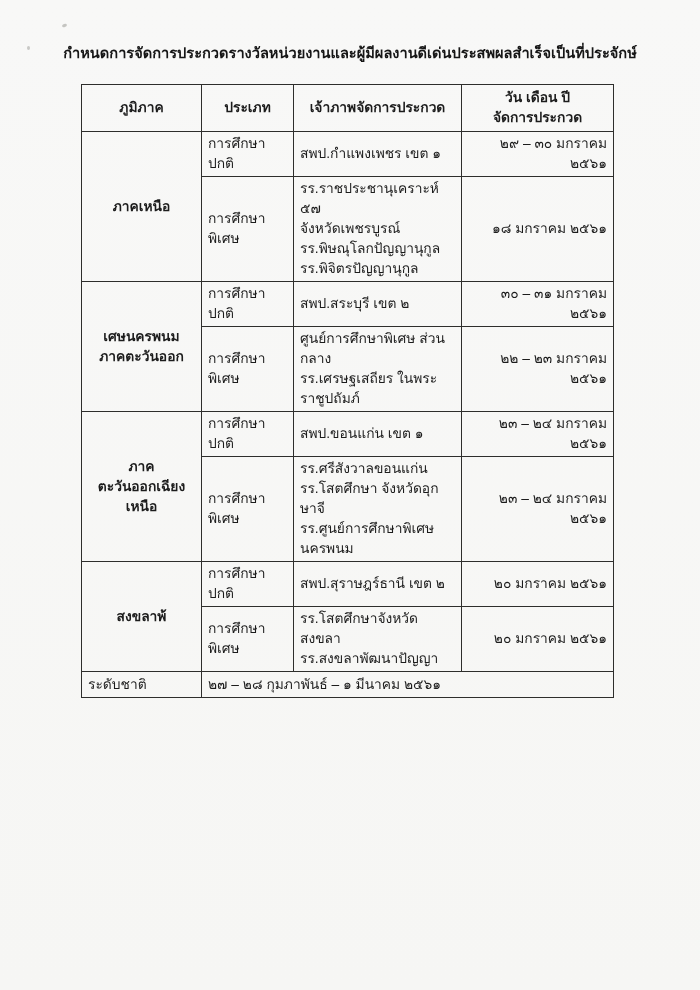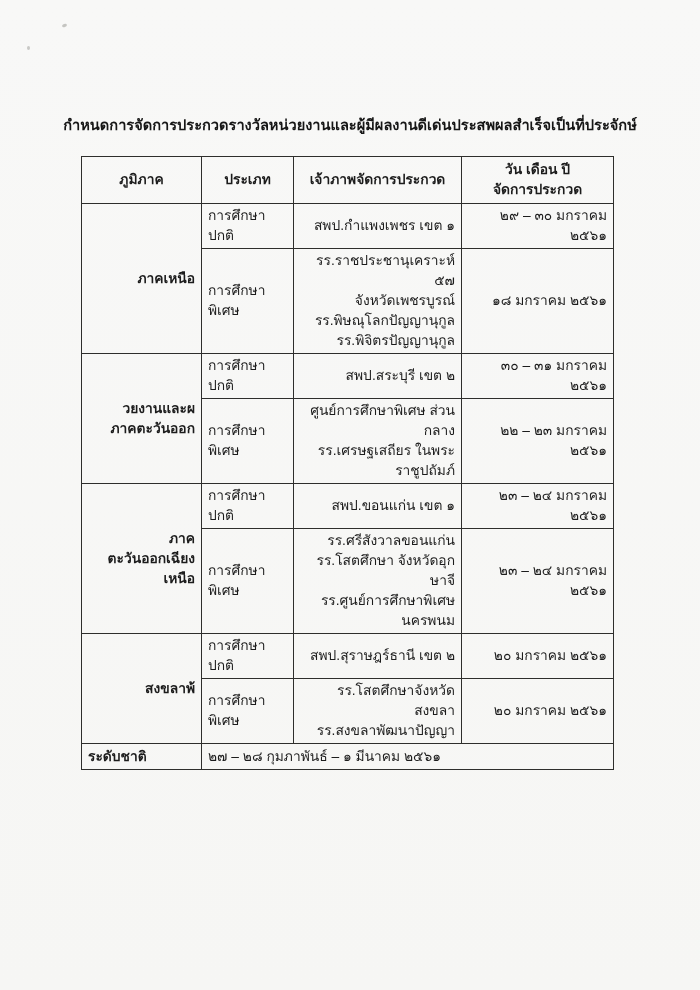--- a/index.html
+++ b/index.html
@@ -9,21 +9,21 @@
     font-family:"Liberation Sans","DejaVu Sans",sans-serif;
     color:#1b1b1b;
     position:relative;
     overflow:hidden;
   }
   .page{position:absolute;inset:0;background:linear-gradient(180deg,#f8f8f7 0%,#f6f6f4 100%);}
   .speck{position:absolute;border-radius:50%;background:#9a9a96;}
   .speck.s1{left:62px;top:24px;width:5px;height:3px;opacity:.55;transform:rotate(-20deg);}
   .speck.s2{left:27px;top:46px;width:3px;height:4px;opacity:.5;}
   .title{
-    padding-top:112px;
+    padding-top:40px;
     text-align:center;
     font-weight:bold;
     font-size:14.6px;
     line-height:27px;
     color:#161616;
   }
   table.sched{
     border-collapse:collapse;
     margin:17px 0 0 81px;
     width:532px;
@@ -37,35 +37,35 @@
     vertical-align:middle;
     line-height:20px;
   }
   col.c-region{width:120px;}
   col.c-type{width:92px;}
   col.c-host{width:168px;}
   col.c-date{width:152px;}
   tr.hdr{height:47px;}
   tr.hdr th{font-weight:bold;text-align:center;}
   .pre{white-space:pre-line;}
-  .region-cell{font-weight:bold;text-align:right;padding-left:10px;}
+  .region-cell{font-weight:bold;text-align:center;padding-left:10px;}
   .type-cell{text-align:left;}
-  .host-cell{text-align:right;}
+  .host-cell{text-align:left;}
   .date-cell{text-align:right;}
   .vtop{vertical-align:top;padding-top:4px;}
   tr.r-n1{height:27px;}
   tr.r-n2{height:85px;}
   tr.r-c1{height:28px;}
   tr.r-c2{height:42px;}
   tr.r-e1{height:27px;}
   tr.r-e2{height:63px;}
   tr.r-s1{height:27px;}
   tr.r-s2{height:40px;}
   tr.r-nat{height:26px;}
-  .nat-label{font-weight:bold;text-align:left;padding-left:10px;}
+  .nat-label{font-weight:normal;text-align:left;padding-left:10px;}
   .nat-date{}
 </style>
 </head>
 <body>
 
 <div class="page">
   <span class="speck s1"></span>
   <span class="speck s2"></span>
 
   <div class="title">
@@ -97,21 +97,21 @@
       <tr class="r-n2">
         <td class="type-cell">การศึกษาพิเศษ</td>
         <td class="host-cell pre">รร.ราชประชานุเคราะห์ ๕๗
 จังหวัดเพชรบูรณ์
 รร.พิษณุโลกปัญญานุกูล
 รร.พิจิตรปัญญานุกูล</td>
         <td class="date-cell vtop">๑๘ มกราคม ๒๕๖๑</td>
       </tr>
 
       <tr class="r-c1">
-        <td rowspan="2" class="region-cell pre">วยงานและผ
+        <td rowspan="2" class="region-cell pre">เศษนครพนม
 ภาคตะวันออก</td>
         <td class="type-cell">การศึกษาปกติ</td>
         <td class="host-cell pre">สพป.สระบุรี เขต ๒</td>
         <td class="date-cell">๓๐ – ๓๑ มกราคม ๒๕๖๑</td>
       </tr>
       <tr class="r-c2">
         <td class="type-cell">การศึกษาพิเศษ</td>
         <td class="host-cell pre">ศูนย์การศึกษาพิเศษ ส่วนกลาง
 รร.เศรษฐเสถียร ในพระราชูปถัมภ์</td>
         <td class="date-cell vtop">๒๒ – ๒๓ มกราคม ๒๕๖๑</td>

